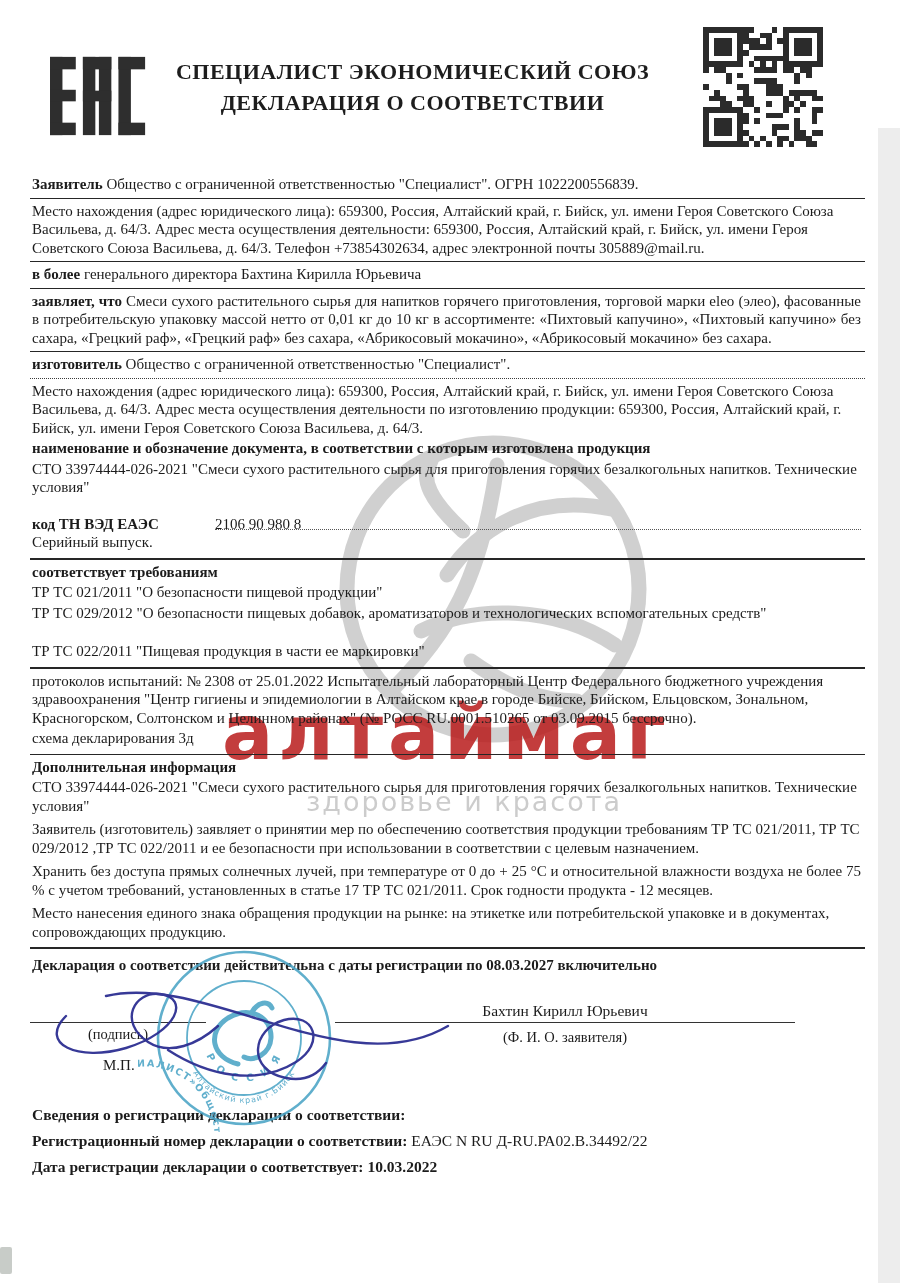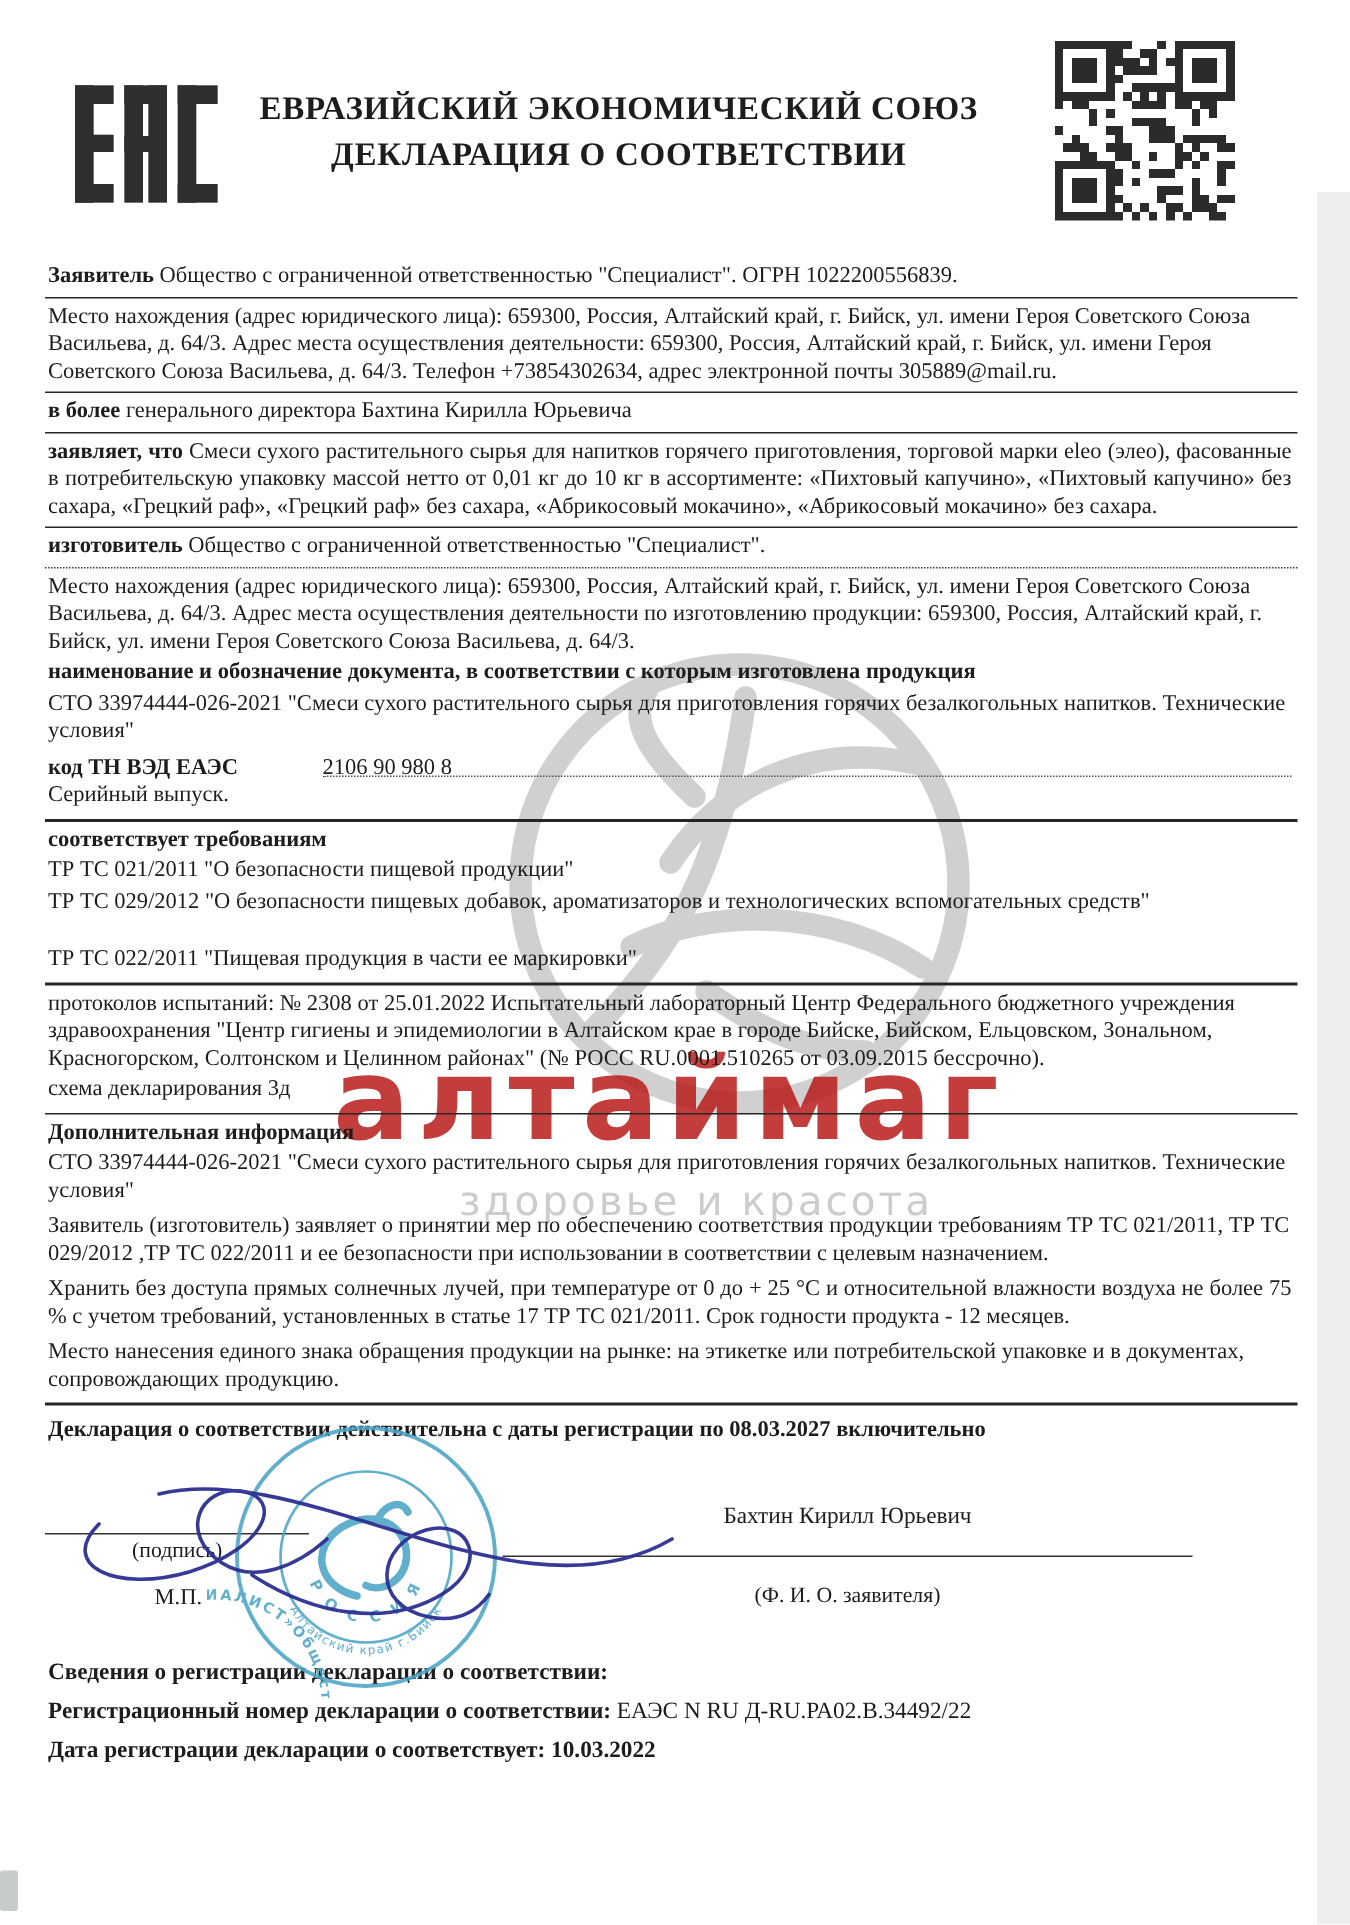--- a/index.html
+++ b/index.html
@@ -23,31 +23,31 @@
   .content{position:absolute;left:30px;top:172px;width:835px;z-index:2;font-size:15px;line-height:18.5px;}
   .row{border-bottom:1px solid #262626;padding:3px 4px 4px 2px;}
   .row.nb{border-bottom:none;}
   .row.b2{border-bottom:2px solid #262626;}
   .row.dotted{border-bottom:1.5px dotted #3a3a3a;}
   .b{font-weight:bold;}
   .jst{text-align:justify;}
   .gap{height:18px;}
   .para{margin:0 0 2px 0;}
   .para.mt{margin-top:5px;}
-  .tnved{display:flex;align-items:flex-end;position:relative;margin-top:6px;}
+  .tnved{display:flex;align-items:flex-end;position:relative;margin-top:18px;}
   .tnved .lbl{font-weight:bold;width:183px;flex:0 0 auto;}
   .tnved .val{position:relative;z-index:1;}
   .tnved .dotline{position:absolute;left:183px;right:0;bottom:3px;border-bottom:1.6px dotted #555;}
   .validity{padding-top:7px;font-weight:bold;}
   
   .sig-line-left{position:absolute;left:30px;top:1022px;width:176px;border-top:1.4px solid #333;z-index:2;}
   .sig-caption{position:absolute;left:88px;top:1026px;font-size:14.5px;z-index:2;}
   .mp{position:absolute;left:103px;top:1057px;font-size:15px;z-index:2;}
   .name-block{position:absolute;left:335px;top:1002px;width:460px;text-align:center;z-index:2;font-size:15.5px;}
-  .name-block .fio{border-top:1.2px solid #333;margin-top:17px;padding-top:18px;font-size:14.5px;}
+  .name-block .fio{border-top:1.2px solid #333;margin-top:2px;padding-top:6px;font-size:14.5px;}
   .stamp{position:absolute;left:138px;top:946px;z-index:3;opacity:.88;}
   .ink{position:absolute;left:46px;top:964px;z-index:4;}
   
   .reg{position:absolute;left:32px;top:1102px;z-index:2;font-size:15.5px;line-height:26px;}
   .stamp-text{font-family:"DejaVu Sans",sans-serif;}
 </style>
 </head>
 <body>
 
 <div class="page">
@@ -78,21 +78,21 @@
         <rect x="55" y="0" width="14" height="88"></rect>
       <rect x="37" y="0" width="32" height="14"></rect>
         <rect x="37" y="38" width="32" height="12"></rect>
       <rect x="77" y="0" width="14" height="88"></rect>
         <rect x="77" y="0" width="30" height="14"></rect>
       <rect x="77" y="74" width="30" height="14"></rect>
     </g>
   </svg>
 
   <div class="hdr-title">
-    <div>ЕВРАЗИЙСКИЙ ЭКОНОМИЧЕСКИЙ СОЮЗ</div>
+    <div>СПЕЦИАЛИСТ ЭКОНОМИЧЕСКИЙ СОЮЗ</div>
     <div>ДЕКЛАРАЦИЯ О СООТВЕТСТВИИ</div>
   </div>
 
   <svg class="qr" id="qr" width="126" height="120" viewBox="0 0 21 21" shape-rendering="crispEdges">
       <rect x="0" y="0" width="1" height="1" fill="#2b2b2b"></rect>
       <rect x="1" y="0" width="1" height="1" fill="#2b2b2b"></rect>
       <rect x="2" y="0" width="1" height="1" fill="#2b2b2b"></rect>
       <rect x="3" y="0" width="1" height="1" fill="#2b2b2b"></rect>
       <rect x="4" y="0" width="1" height="1" fill="#2b2b2b"></rect>
       <rect x="5" y="0" width="1" height="1" fill="#2b2b2b"></rect>

